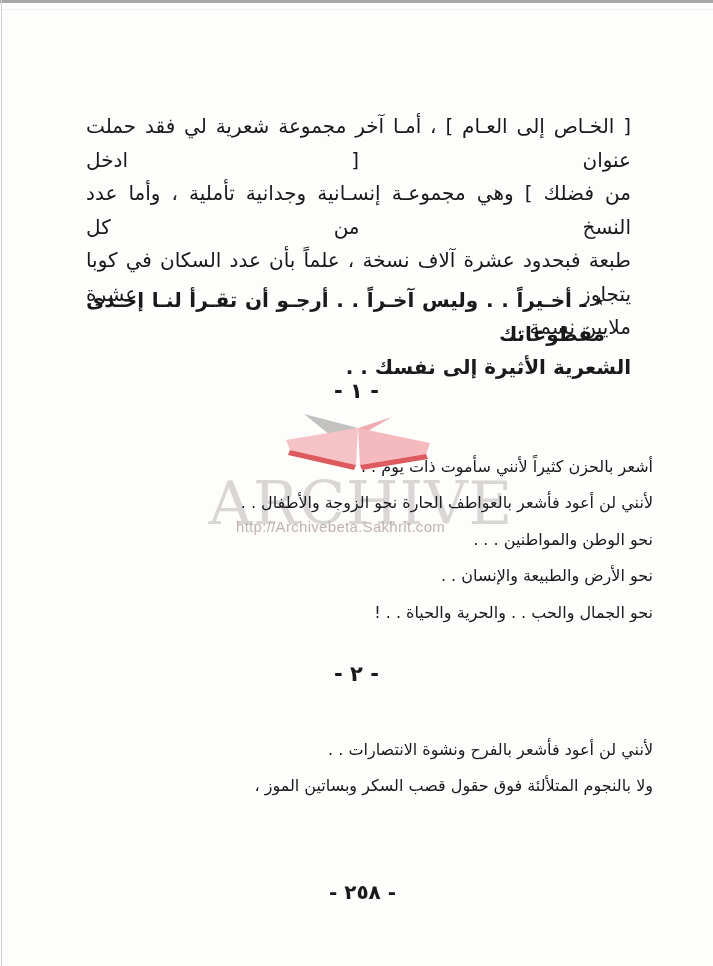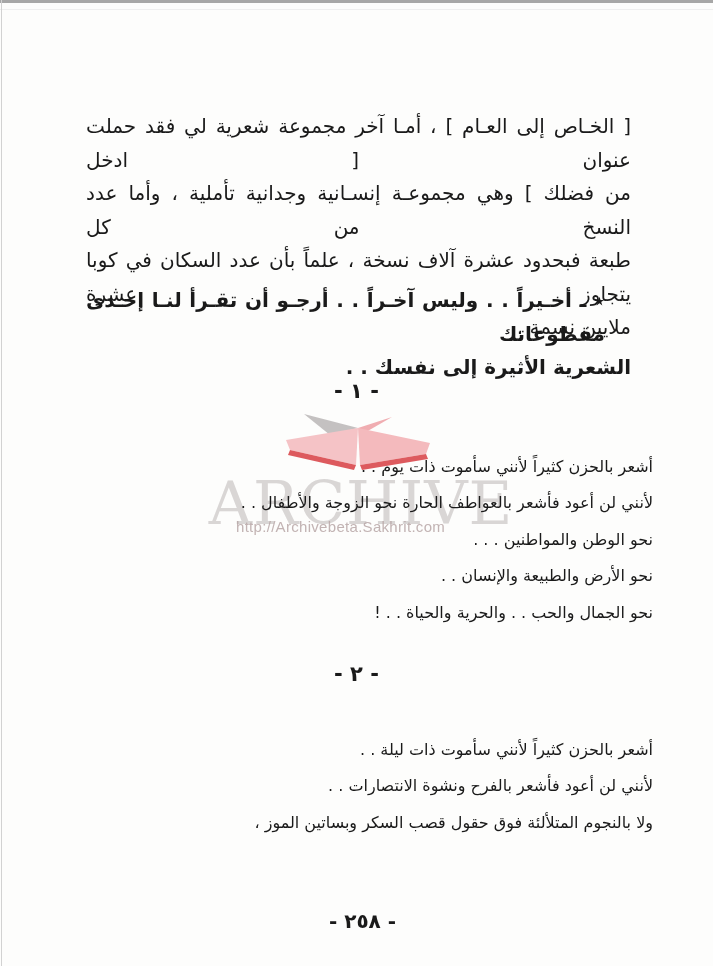--- a/index.html
+++ b/index.html
@@ -55,21 +55,21 @@
   .marker {
     position: absolute; left: 0; right: 0; text-align: center;
     font-size: 21px; font-weight: bold; letter-spacing: 2px;
   }
   #marker1 { top: 379px; }
   #marker2 { top: 662px; }
   .poem { right: 60px; left: 86px; text-align: right; font-size: 16px; }
   #poem1 { top: 449px; line-height: 36.4px; }
   #poem2 { top: 732px; line-height: 36.4px; }
   #pagenum {
-    position: absolute; left: 0; right: 0; top: 909px;
+    position: absolute; left: 0; right: 0; top: 880px;
     text-align: center; font-size: 20px; font-weight: bold; letter-spacing: 1px; margin-left: 12px;
   }
 </style>
 </head>
 <body>
 
 <div id="page">
 
   <div class="scan-top-edge"></div>
   <div class="scan-top-edge2"></div>
@@ -114,21 +114,20 @@
       <div class="line">أشعر بالحزن كثيراً لأنني سأموت ذات يوم . .</div>
       <div class="line">لأنني لن أعود فأشعر بالعواطف الحارة نحو الزوجة والأطفال . .</div>
       <div class="line">نحو الوطن والمواطنين . . .</div>
       <div class="line">نحو الأرض والطبيعة والإنسان . .</div>
       <div class="line">نحو الجمال والحب . . والحرية والحياة . . !</div>
     </div>
 
     <div id="marker2" class="marker">- ٢ -</div>
 
     <div id="poem2" class="block poem">
-      <div class="line">أشعر بالحزن كثيراً لأنني سأموت ذات ليلة . .</div>
       <div class="line">لأنني لن أعود فأشعر بالفرح ونشوة الانتصارات . .</div>
       <div class="line">ولا بالنجوم المتلألئة فوق حقول قصب السكر وبساتين الموز ،</div>
     </div>
 
     <div id="pagenum">- ٢٥٨ -</div>
 
   </div>
 </div>
 
 </body></html>

